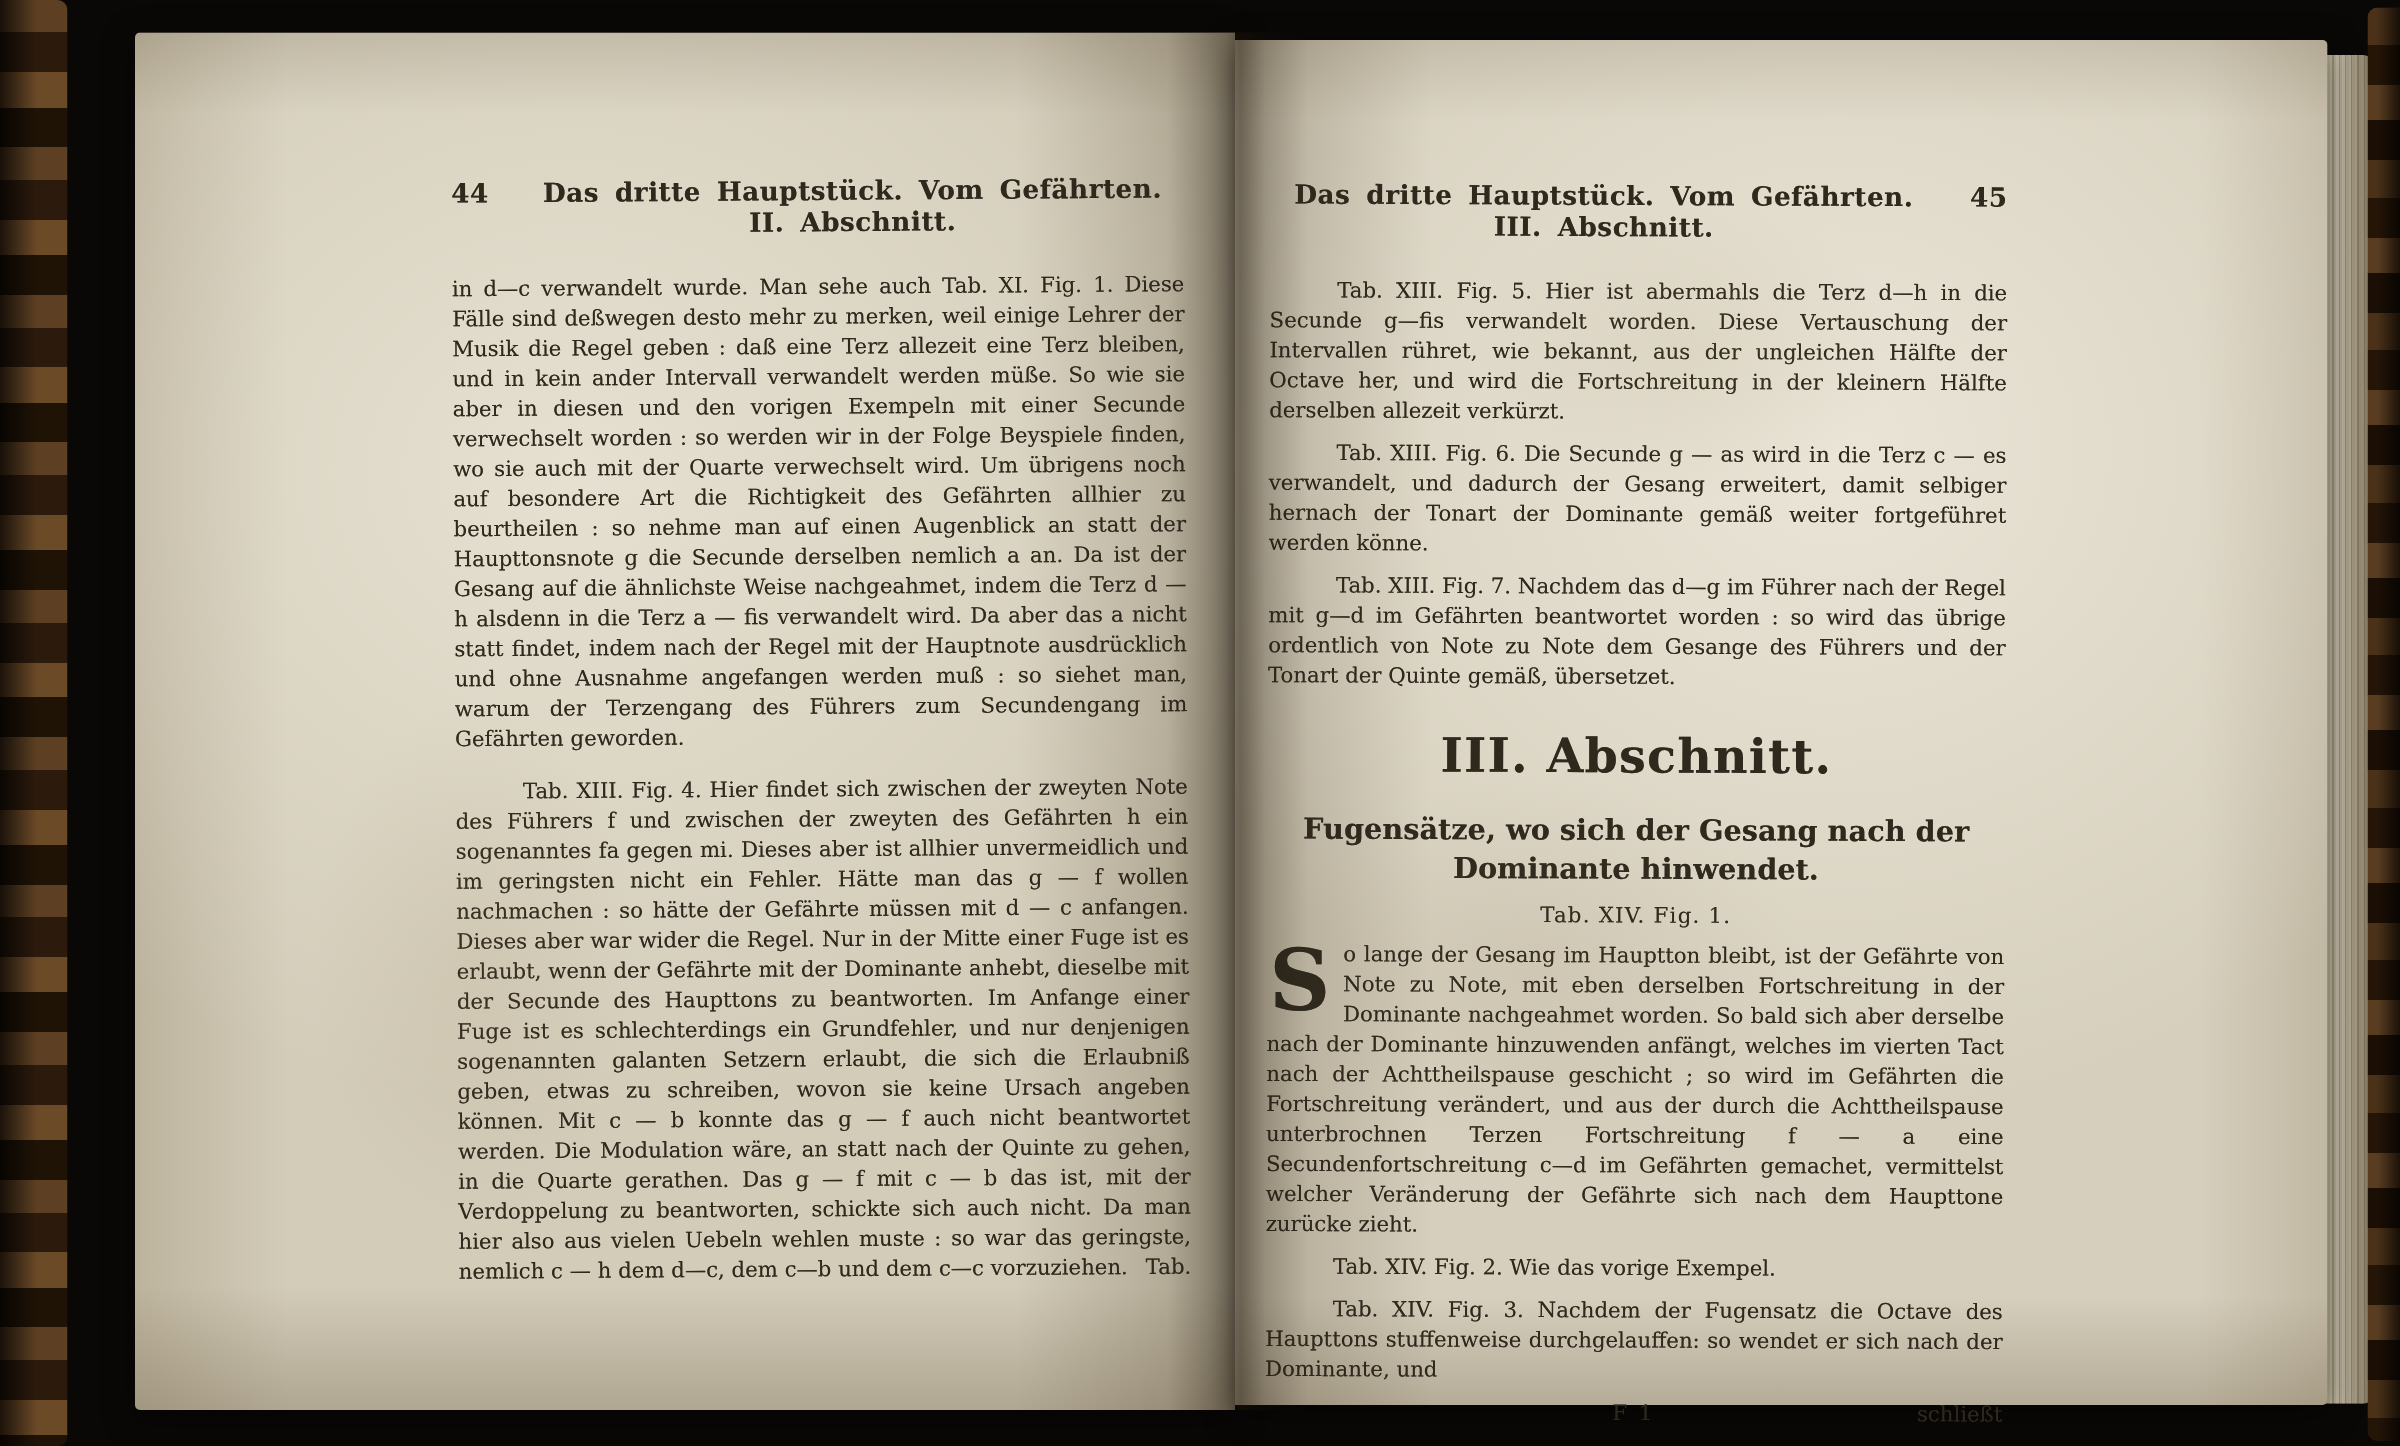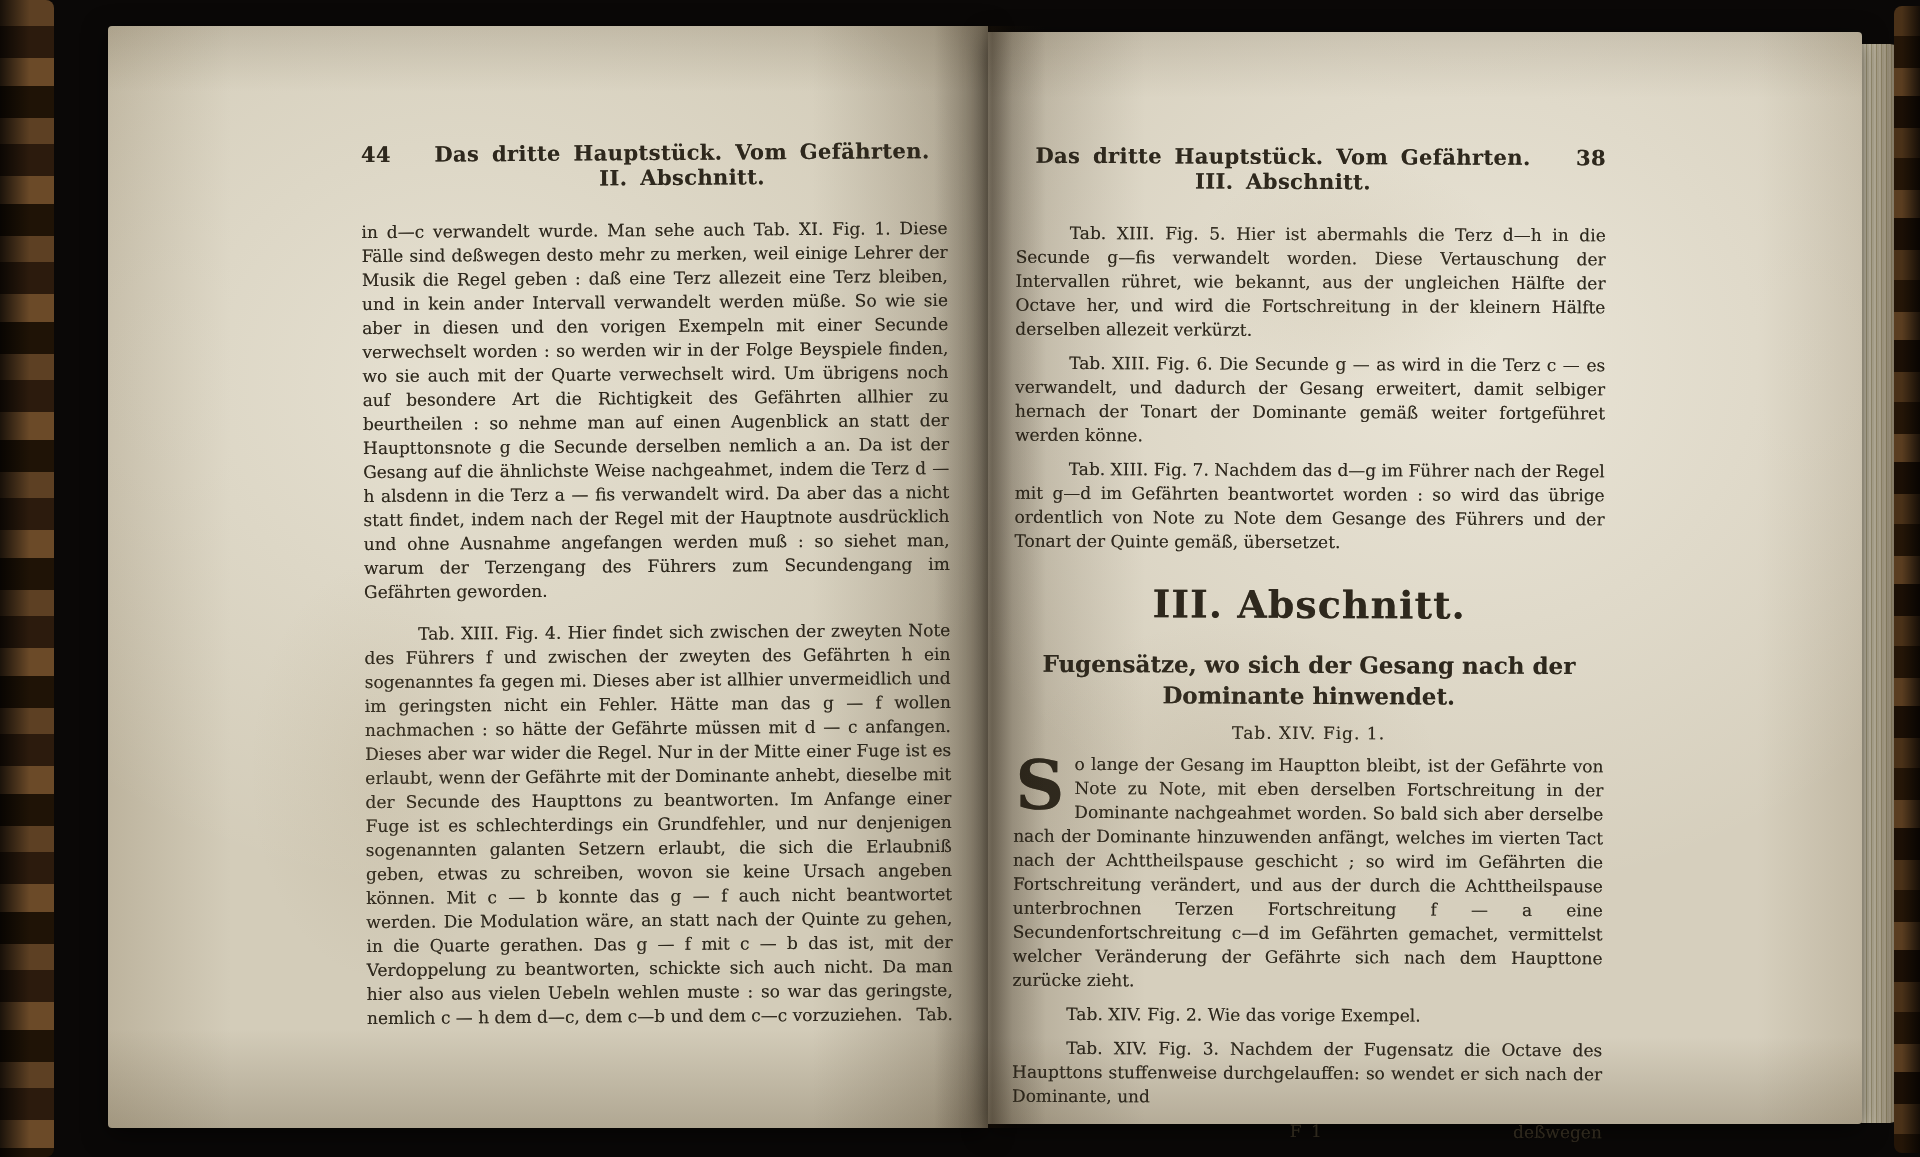--- a/index.html
+++ b/index.html
@@ -135,41 +135,41 @@
         <p class="para indent">Tab. XIII. Fig. 4. Hier findet sich zwischen der zweyten Note des Führers f und zwischen der zweyten des Gefährten h ein sogenanntes fa gegen mi. Dieses aber ist allhier unvermeidlich und im geringsten nicht ein Fehler. Hätte man das g — f wollen nachmachen : so hätte der Gefährte müssen mit d — c anfangen. Dieses aber war wider die Regel. Nur in der Mitte einer Fuge ist es erlaubt, wenn der Gefährte mit der Dominante anhebt, dieselbe mit der Secunde des Haupttons zu beantworten. Im Anfange einer Fuge ist es schlechterdings ein Grundfehler, und nur denjenigen sogenannten galanten Setzern erlaubt, die sich die Erlaubniß geben, etwas zu schreiben, wovon sie keine Ursach angeben können. Mit c — b konnte das g — f auch nicht beantwortet werden. Die Modulation wäre, an statt nach der Quinte zu gehen, in die Quarte gerathen. Das g — f mit c — b das ist, mit der Verdoppelung zu beantworten, schickte sich auch nicht. Da man hier also aus vielen Uebeln wehlen muste : so war das geringste, nemlich c — h dem d—c, dem c—b und dem c—c vorzuziehen.</p>
         <span class="catchword">Tab.</span>
       </div>
     </div>
   </div>
 
   <div class="page page-right">
     <div class="text-area">
       <div class="head">
         <span class="head-text">Das dritte Hauptstück. Vom Gefährten. III. Abschnitt.</span>
-        <span class="pagenum">38</span>
+        <span class="pagenum">45</span>
       </div>
 
       <p class="para indent">Tab. XIII. Fig. 5. Hier ist abermahls die Terz d—h in die Secunde g—fis verwandelt worden. Diese Vertauschung der Intervallen rühret, wie bekannt, aus der ungleichen Hälfte der Octave her, und wird die Fortschreitung in der kleinern Hälfte derselben allezeit verkürzt.</p>
       <p class="para indent">Tab. XIII. Fig. 6. Die Secunde g — as wird in die Terz c — es verwandelt, und dadurch der Gesang erweitert, damit selbiger hernach der Tonart der Dominante gemäß weiter fortgeführet werden könne.</p>
       <p class="para indent">Tab. XIII. Fig. 7. Nachdem das d—g im Führer nach der Regel mit g—d im Gefährten beantwortet worden : so wird das übrige ordentlich von Note zu Note dem Gesange des Führers und der Tonart der Quinte gemäß, übersetzet.</p>
 
       <div class="section-heading">III. Abschnitt.</div>
       <div class="section-sub">Fugensätze, wo sich der Gesang nach der Dominante hinwendet.</div>
       <div class="fig-caption">Tab. XIV. Fig. 1.</div>
 
       <p class="para lead">
         <span class="drop-cap">S</span><span>o lange der Gesang im Hauptton bleibt, ist der Gefährte von Note zu Note, mit eben derselben Fortschreitung in der Dominante nachgeahmet worden. So bald sich aber derselbe nach der Dominante hinzuwenden anfängt, welches im vierten Tact nach der Achttheilspause geschicht ; so wird im Gefährten die Fortschreitung verändert, und aus der durch die Achttheilspause unterbrochnen Terzen Fortschreitung f — a eine Secundenfortschreitung c—d im Gefährten gemachet, vermittelst welcher Veränderung der Gefährte sich nach dem Haupttone zurücke zieht.</span>
       </p>
 
       <p class="para indent">Tab. XIV. Fig. 2. Wie das vorige Exempel.</p>
       <p class="para indent">Tab. XIV. Fig. 3. Nachdem der Fugensatz die Octave des Haupttons stuffenweise durchgelauffen: so wendet er sich nach der Dominante, und</p>
 
       <div class="footer-row">
         <span class="sig">F 1</span>
-        <span class="catchword-r">deßwegen</span>
+        <span class="catchword-r">schließt</span>
       </div>
     </div>
   </div>
 
   <div class="spine-shadow"></div>
   <div class="stain s1"></div>
   <div class="stain s2"></div>
   <div class="stain s3"></div>
 
 </div>

